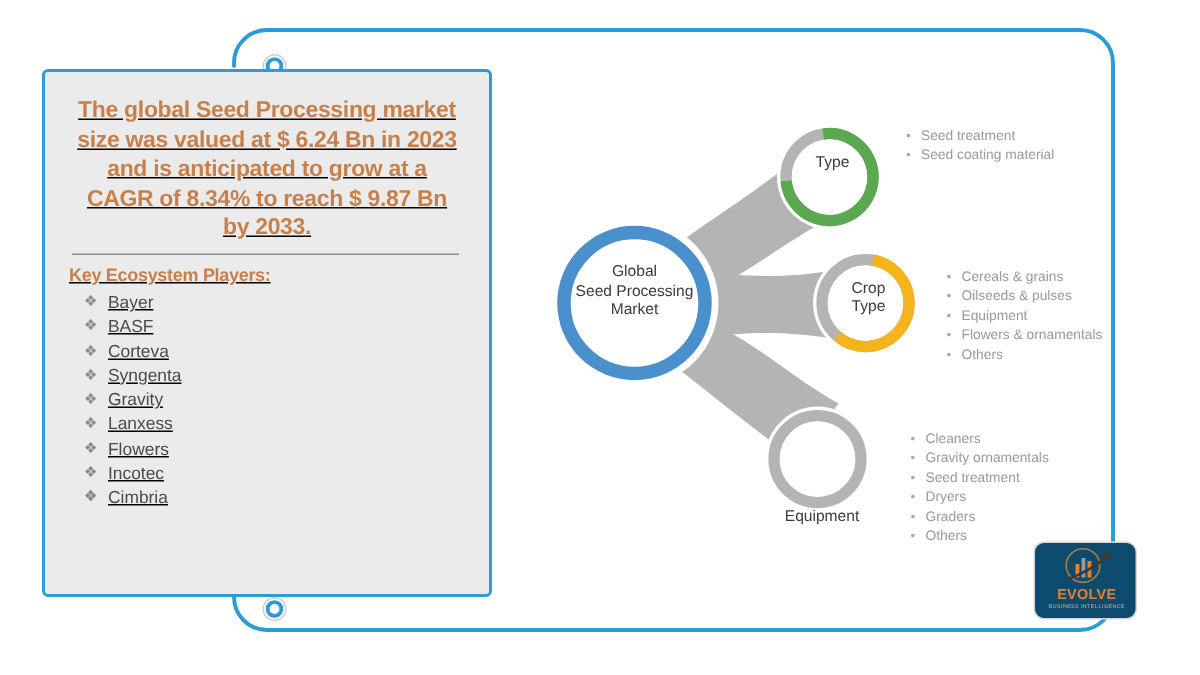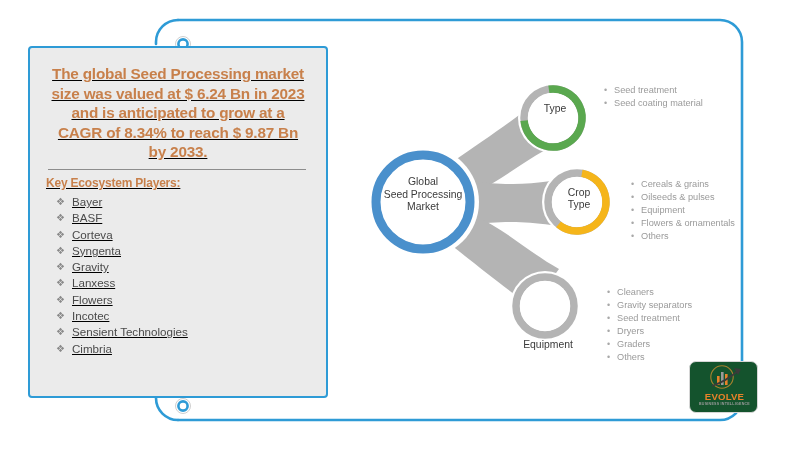--- a/index.html
+++ b/index.html
@@ -153,21 +153,21 @@
   #items-crop { left: 631px; top: 178px; }
   #items-equipment { left: 607px; top: 286px; }
 
   
   #logo-box {
     position: absolute;
     left: 689px;
     top: 361px;
     width: 69px;
     height: 52px;
-    background: #14532d;
+    background: #0c4a6e;
     border: 1px solid #d6d6d6;
     border-radius: 7px;
     box-sizing: border-box;
     overflow: hidden;
   }
   #logo-mark {
     position: absolute;
     left: 0;
     top: 2px;
     width: 69px;
@@ -217,21 +217,21 @@
     <div id="players-title">Key Ecosystem Players:</div>
     <ul id="players-list">
       <li><span class="bullet">❖</span><span>Bayer</span></li>
       <li><span class="bullet">❖</span><span>BASF</span></li>
       <li><span class="bullet">❖</span><span>Corteva</span></li>
       <li><span class="bullet">❖</span><span>Syngenta</span></li>
       <li><span class="bullet">❖</span><span>Gravity</span></li>
       <li><span class="bullet">❖</span><span>Lanxess</span></li>
       <li><span class="bullet">❖</span><span>Flowers</span></li>
       <li><span class="bullet">❖</span><span>Incotec</span></li>
-      <li><span class="bullet">❖</span><span>Sensient Technologies</span></li>
+      <li><span class="bullet">❖</span></li>
       <li><span class="bullet">❖</span><span>Cimbria</span></li>
     </ul>
   </div>
 
   <svg id="diagram-svg" viewBox="0 0 270 330">
 
     <g>
       <path d="M 96 128 C 130 104 150 92 182 66 L 212 104 C 176 120 152 142 120 158 Z" fill="#b4b4b4"></path>
       <path d="M 112 146 C 150 150 168 150 196 146 L 196 190 C 166 186 148 186 112 190 Z" fill="#b4b4b4"></path>
       <path d="M 118 180 C 150 194 172 216 204 234 L 176 272 C 144 248 124 232 96 210 Z" fill="#b4b4b4"></path>
@@ -276,21 +276,21 @@
   <ul id="items-crop" class="branch-items">
     <li><span class="dot">•</span><span>Cereals &amp; grains</span></li>
     <li><span class="dot">•</span><span>Oilseeds &amp; pulses</span></li>
     <li><span class="dot">•</span><span>Equipment</span></li>
     <li><span class="dot">•</span><span>Flowers &amp; ornamentals</span></li>
     <li><span class="dot">•</span><span>Others</span></li>
   </ul>
 
   <ul id="items-equipment" class="branch-items">
     <li><span class="dot">•</span><span>Cleaners</span></li>
-    <li><span class="dot">•</span><span>Gravity separators</span></li>
+    <li><span class="dot">•</span><span>Gravity ornamentals</span></li>
     <li><span class="dot">•</span><span>Seed treatment</span></li>
     <li><span class="dot">•</span><span>Dryers</span></li>
     <li><span class="dot">•</span><span>Graders</span></li>
     <li><span class="dot">•</span><span>Others</span></li>
   </ul>
 
   <div id="logo-box">
     <svg id="logo-mark" viewBox="0 0 69 28">
       <circle cx="32" cy="13" r="11.2" fill="none" stroke="#d8922f" stroke-width="1.1" opacity="0.75"></circle>
       <rect x="27" y="12" width="2.6" height="9" fill="#e8822a"></rect>

